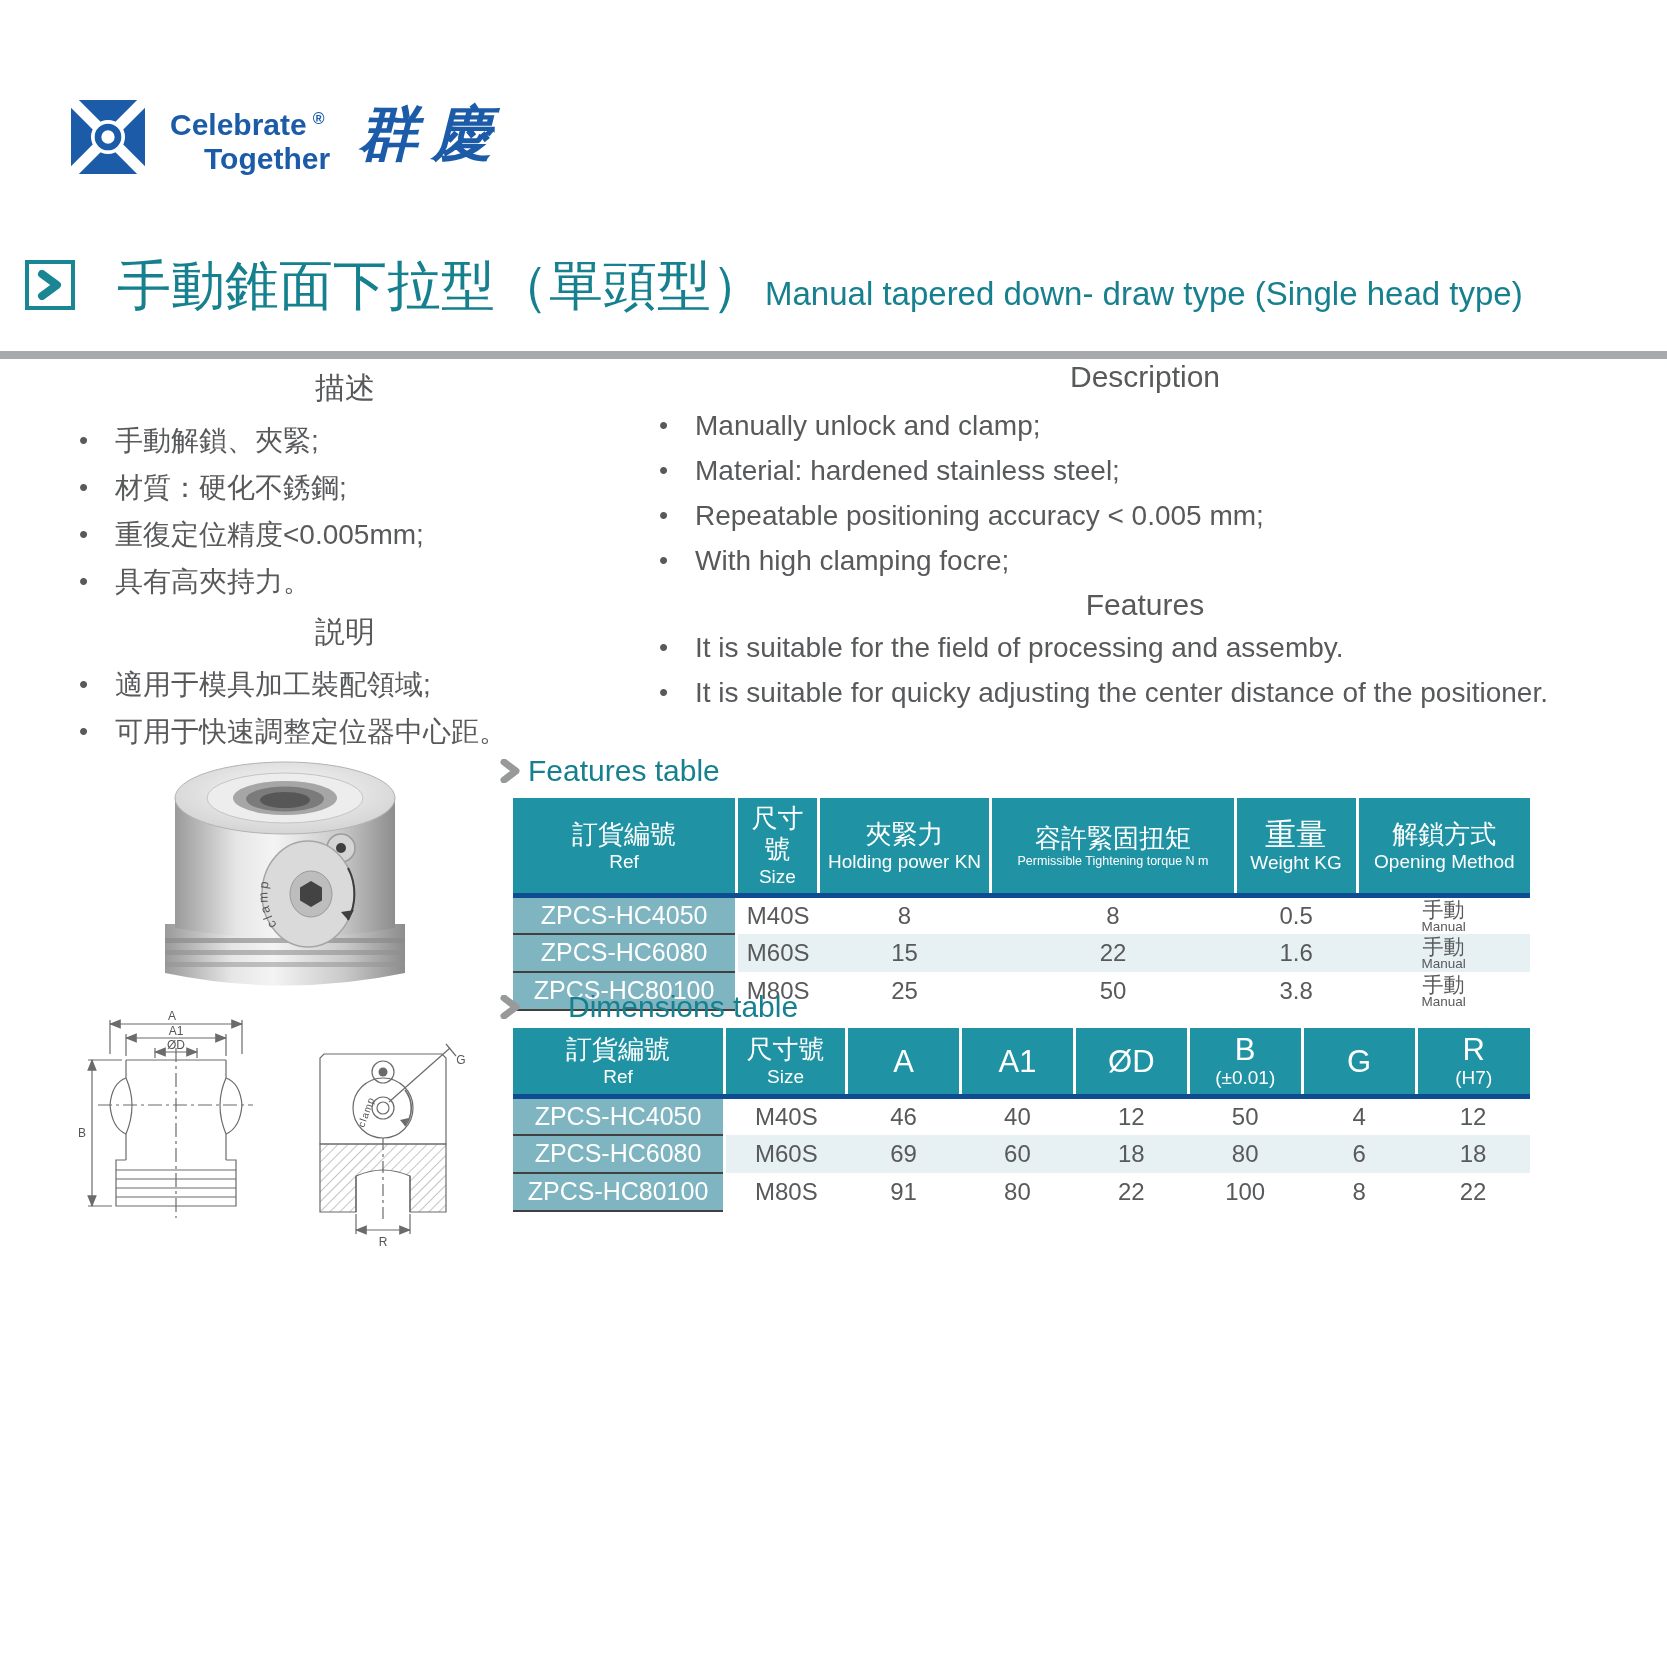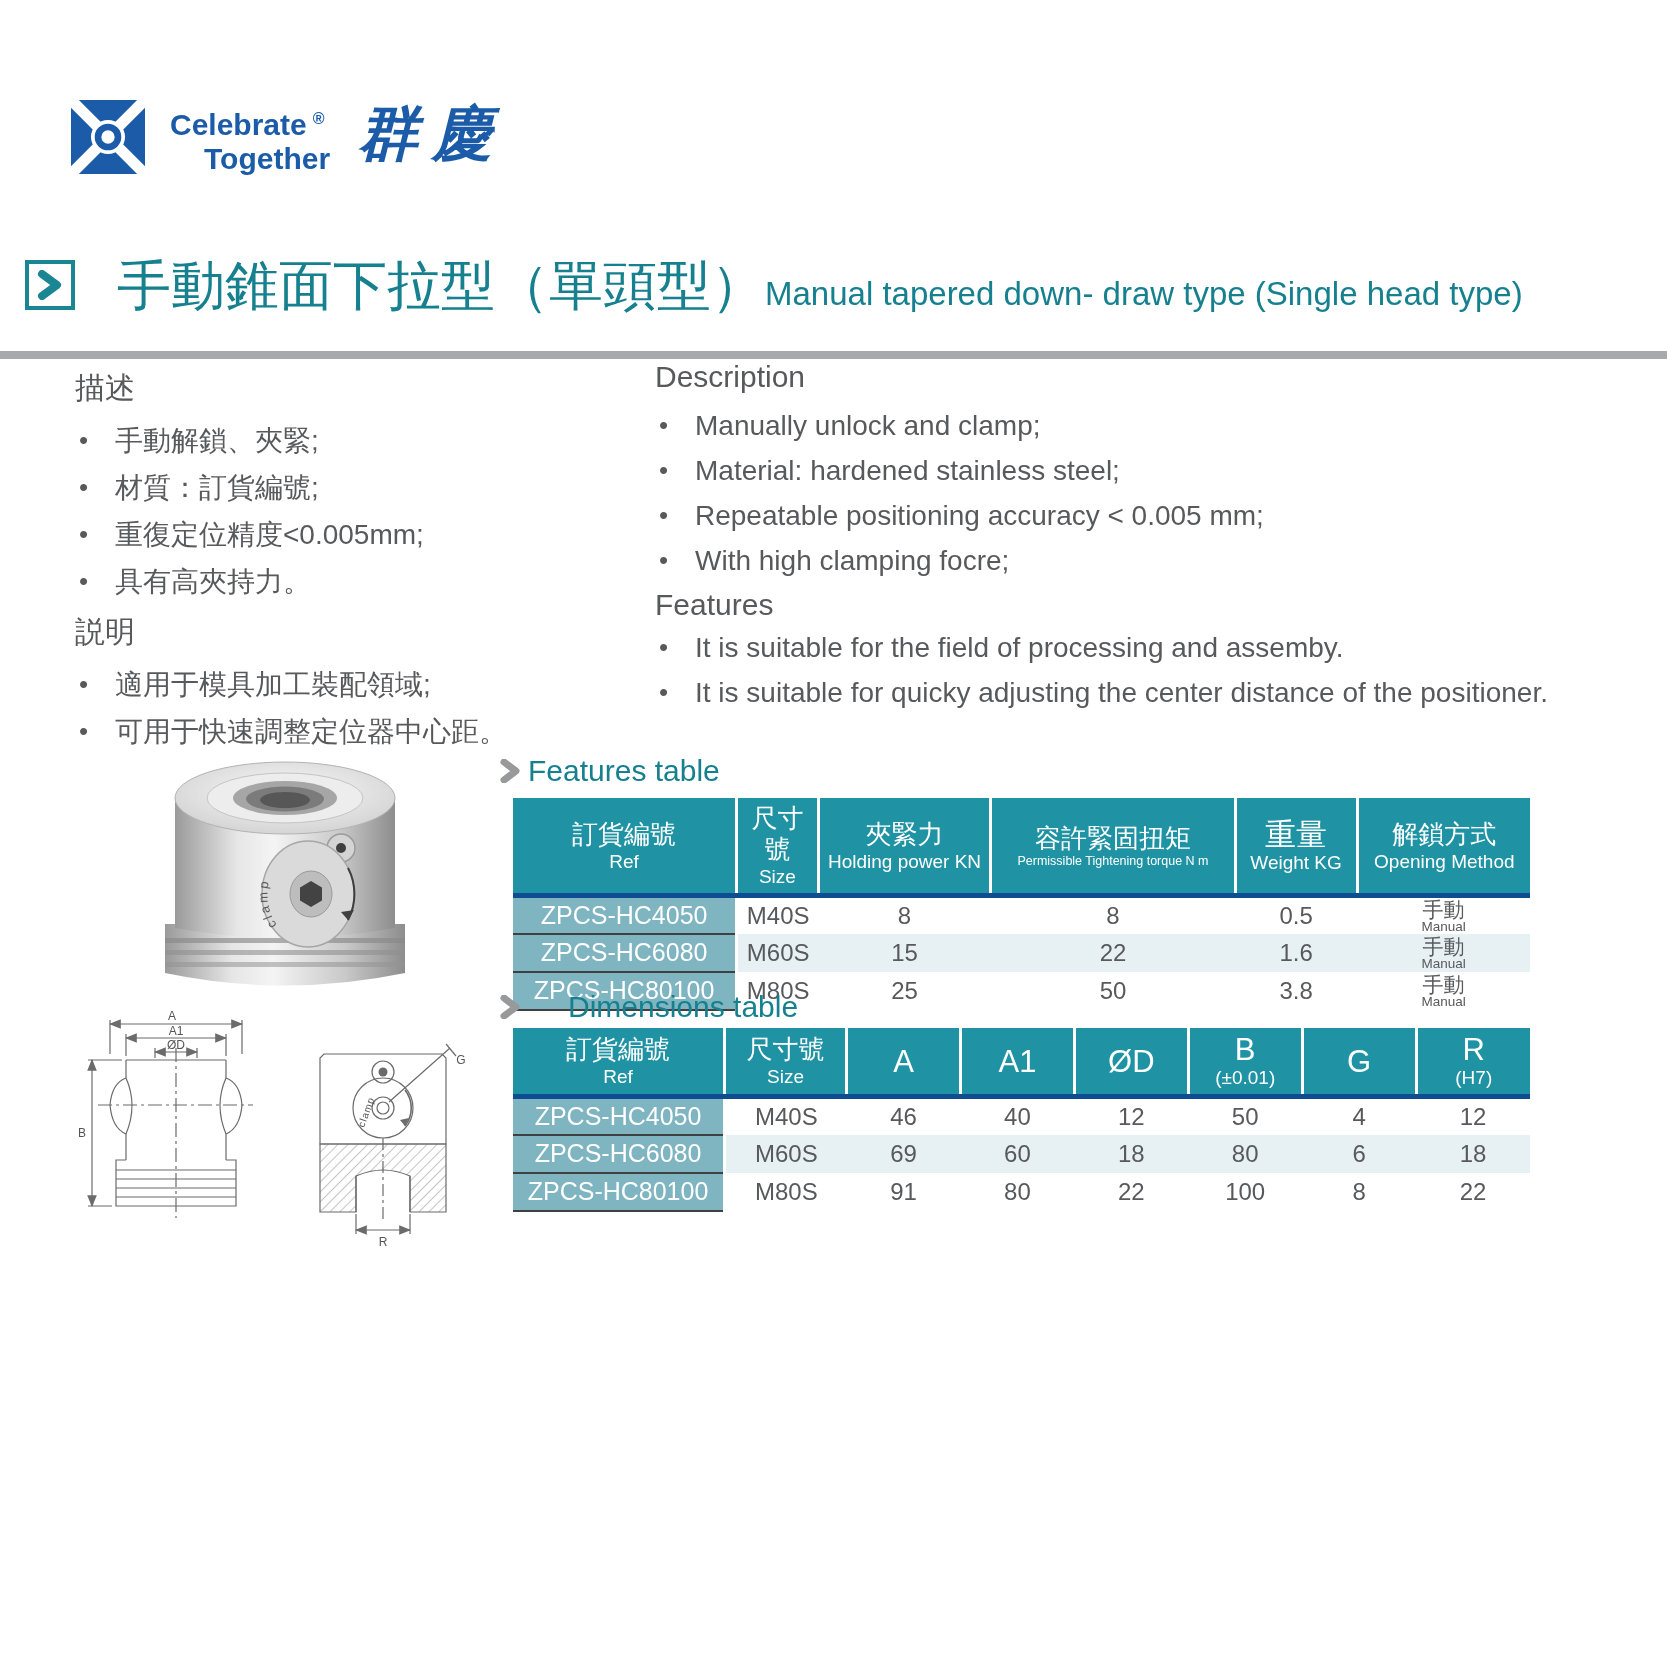--- a/index.html
+++ b/index.html
@@ -18,21 +18,21 @@
   
   .title-row { position:absolute; left:25px; top:252px; width:1620px; display:flex; align-items:flex-end; }
   .title-chevron-box { width:50px; height:50px; border:4px solid #1a8593; display:flex; align-items:center; justify-content:center; margin-bottom:8px; }
   .title-cn { margin-left:42px; color:#16808f; font-size:54px; line-height:66px; white-space:nowrap; }
   .title-en { color:#16808f; font-size:33px; line-height:48px; white-space:nowrap; }
 
   .divider { position:absolute; left:0; top:351px; width:1667px; height:8px; background:#a7a9ac; }
 
   
   .col-block { position:absolute; }
-  .sec-heading { font-size:30px; color:#58595b; margin-bottom:16px; }
+  .sec-heading { font-size:30px; color:#58595b; margin-bottom:16px;text-align:center; }
   .bullet-item { display:flex; align-items:flex-start; margin-bottom:14px; }
   .bullet-item .dot { width:40px; font-size:26px; color:#58595b; flex:none; padding-left:4px; }
   .bullet-item .bullet-text { font-size:28px; line-height:31px; color:#58595b; }
   .cn-list .bullet-item { margin-bottom:16px; }
 
   
   .section-heading { position:absolute; display:flex; align-items:center; }
   .section-heading .chev { flex:none; margin-right:8px; }
   .section-heading .txt { color:#16808f; font-size:30px; }
 
@@ -92,21 +92,21 @@
 
   <div class="col-block" style="left:75px; top:368px; width:540px;">
     <div class="sec-heading">描述</div>
     <div class="cn-list">
         <div class="bullet-item">
           <span class="dot">•</span>
           <span class="bullet-text">手動解鎖、夾緊;</span>
         </div>
         <div class="bullet-item">
           <span class="dot">•</span>
-          <span class="bullet-text">材質：訂貨編號;</span>
+          <span class="bullet-text">材質：硬化不銹鋼;</span>
         </div>
         <div class="bullet-item">
           <span class="dot">•</span>
           <span class="bullet-text">重復定位精度&lt;0.005mm;</span>
         </div>
         <div class="bullet-item">
           <span class="dot">•</span>
           <span class="bullet-text">具有高夾持力。</span>
         </div>
       </div>

